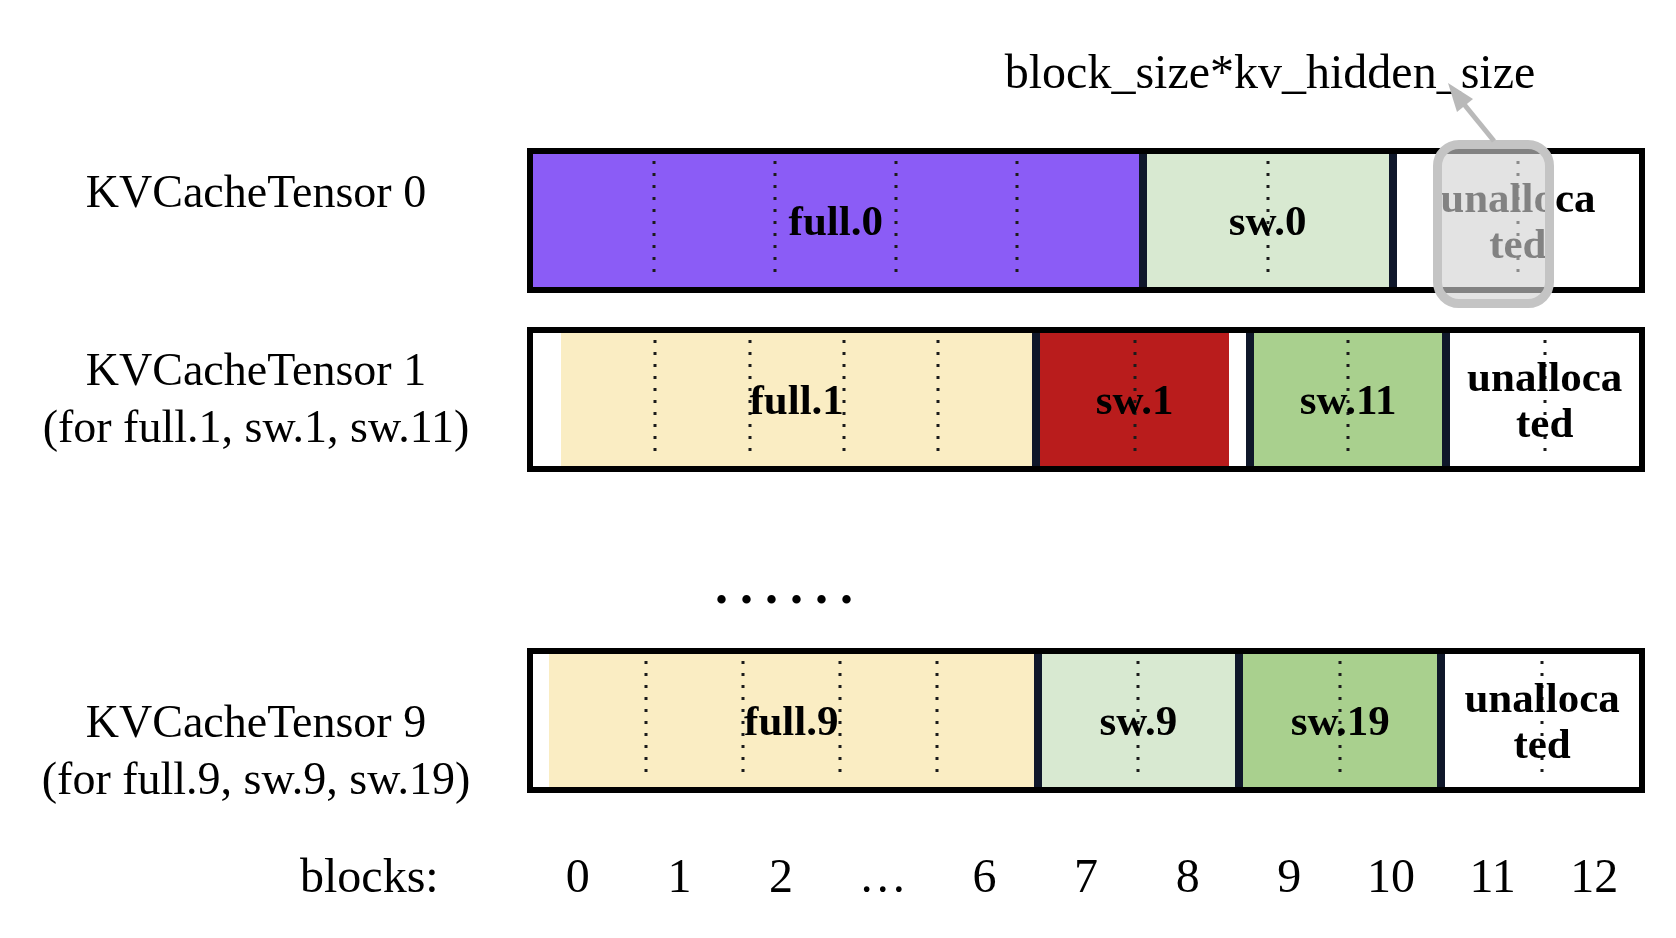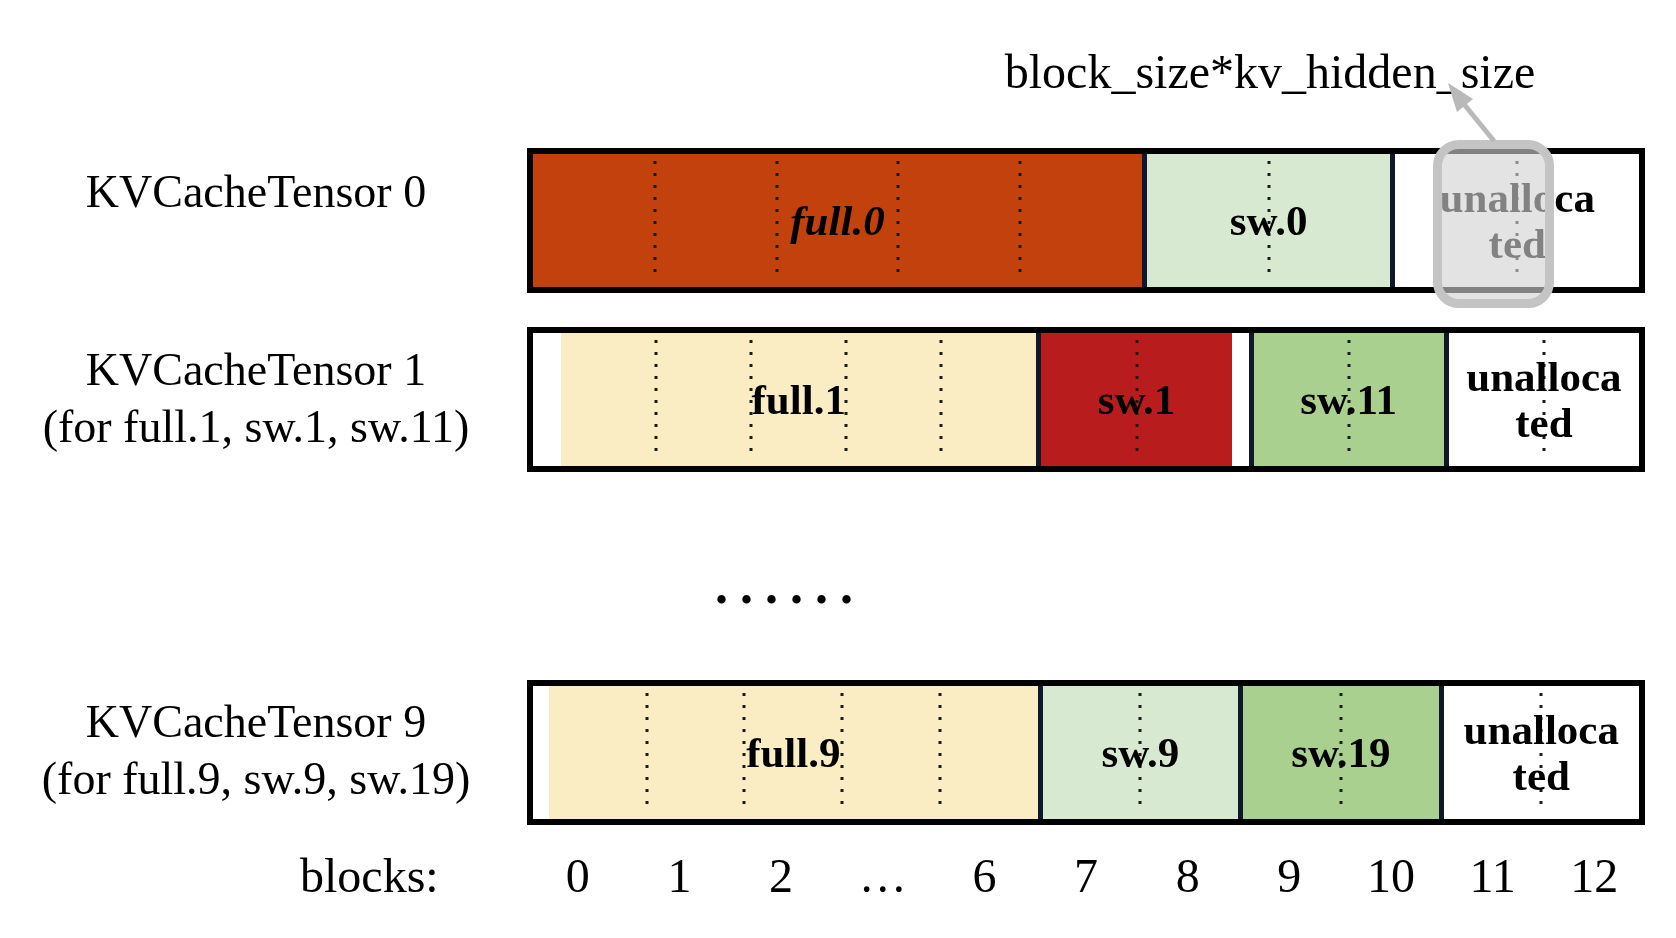--- a/index.html
+++ b/index.html
@@ -40,32 +40,32 @@
   
   .bar {
     position: absolute;
     left: 527px; width: 1118px; height: 145px;
     border: 6px solid #000;
     display: flex;
     z-index: 1;
   }
   .bar-0 { top: 148px; }
   .bar-1 { top: 327px; }
-  .bar-9 { top: 680px; padding-left: 16px; }
+  .bar-9 { top: 648px; padding-left: 16px; }
   .seg {
     position: relative;
     display: flex;
     align-items: center;
     justify-content: center;
     height: 100%;
   }
   .seg-full   { flex: 5 0 0; }
   .seg-swa,
   .seg-swb,
-  .seg-unalloc { flex: 2 0 0; border-left: 5px solid #0f172a; font-family: Liberation Serif, serif; }
+  .seg-unalloc { flex: 2 0 0; border-left: 8px solid #0f172a; font-family: Liberation Serif, serif; }
   .seg-label {
     font-weight: bold;
     font-size: 43px;
     line-height: 1.05;
     text-align: center;
     z-index: 2;
   }
   .divline {
     position: absolute;
     top: 7px; bottom: 7px; width: 3px;
@@ -109,21 +109,21 @@
 </style>
 </head>
 <body>
 
 <div class="annotation">block_size*kv_hidden_size</div>
 
 <div class="row-label row-label-0">
   <div>KVCacheTensor 0</div>
 </div>
 <div class="bar bar-0">
-  <div class="seg seg-full" style="background: #c2410c; font-style: italic;">
+  <div class="seg seg-full" style="background: #8b5cf6;">
     <div class="divline" style="left:20%"></div>
     <div class="divline" style="left:40%"></div>
     <div class="divline" style="left:60%"></div>
     <div class="divline" style="left:80%"></div>
     <div class="seg-label">full.0</div>
   </div>
   <div class="seg seg-swa" style="background: rgb(216, 233, 209);">
     <div class="divline" style="left:50%"></div>
     <div class="seg-label">sw.0</div>
   </div>

